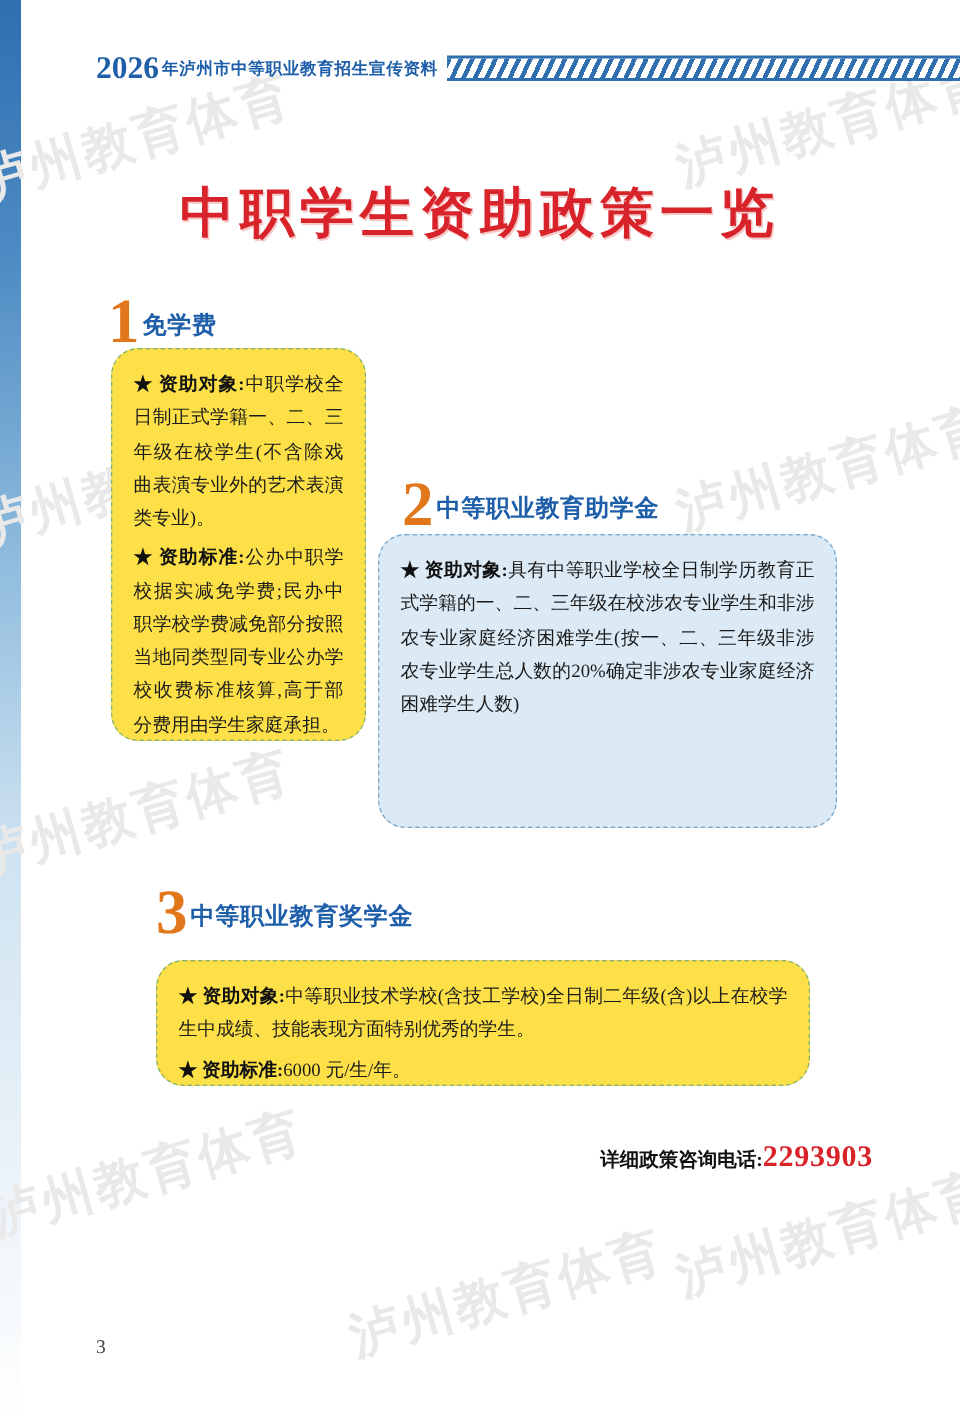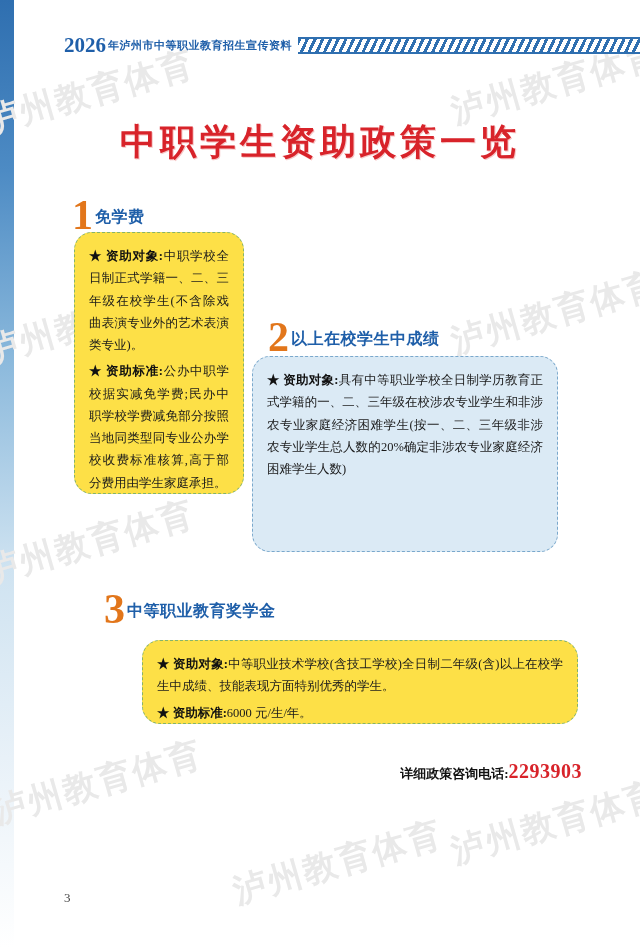--- a/index.html
+++ b/index.html
@@ -143,21 +143,21 @@
     color: #1a1a1a;
     text-align: justify;
   }
   .lbl {
     font-weight: bold;
     color: #111;
   }
 
   #box1 { left: 74px;  top: 232px; width: 170px; height: 262px; }
   #box2 { left: 252px; top: 356px; width: 306px; height: 196px; }
-  #box3 { left: 104px; top: 640px; width: 436px; height: 84px; margin-left: 38px; }
+  #box3 { left: 104px; top: 640px; width: 436px; height: 84px; }
 
   #box1 p { text-indent: 0; }
 
   
   .phone-line {
     position: absolute;
     right: 58px;
     top: 760px;
     font-family: "Liberation Serif", serif;
     font-size: 13px;
@@ -212,21 +212,21 @@
   <p>
     <span class="lbl">★ 资助对象:</span><span>中职学校全日制正式学籍一、二、三年级在校学生(不含除戏曲表演专业外的艺术表演类专业)。</span>
   </p>
   <p>
     <span class="lbl">★ 资助标准:</span><span>公办中职学校据实减免学费;民办中职学校学费减免部分按照当地同类型同专业公办学校收费标准核算,高于部分费用由学生家庭承担。</span>
   </p>
 </div>
 
 <div class="sec-head" id="head2">
   <span class="sec-num">2</span>
-  <span class="sec-name">以上在校学生中成绩</span>
+  <span class="sec-name">中等职业教育助学金</span>
 </div>
 <div class="box blue" id="box2">
   <p>
     <span class="lbl">★ 资助对象:</span><span>具有中等职业学校全日制学历教育正式学籍的一、二、三年级在校涉农专业学生和非涉农专业家庭经济困难学生(按一、二、三年级非涉农专业学生总人数的20%确定非涉农专业家庭经济困难学生人数)</span>
   </p>
 </div>
 
 <div class="sec-head" id="head3">
   <span class="sec-num">3</span>
   <span class="sec-name">中等职业教育奖学金</span>

